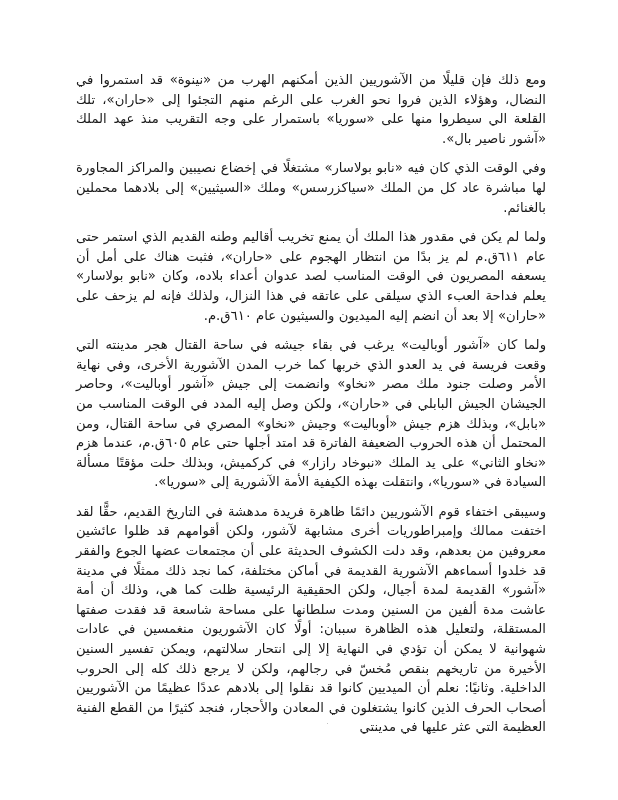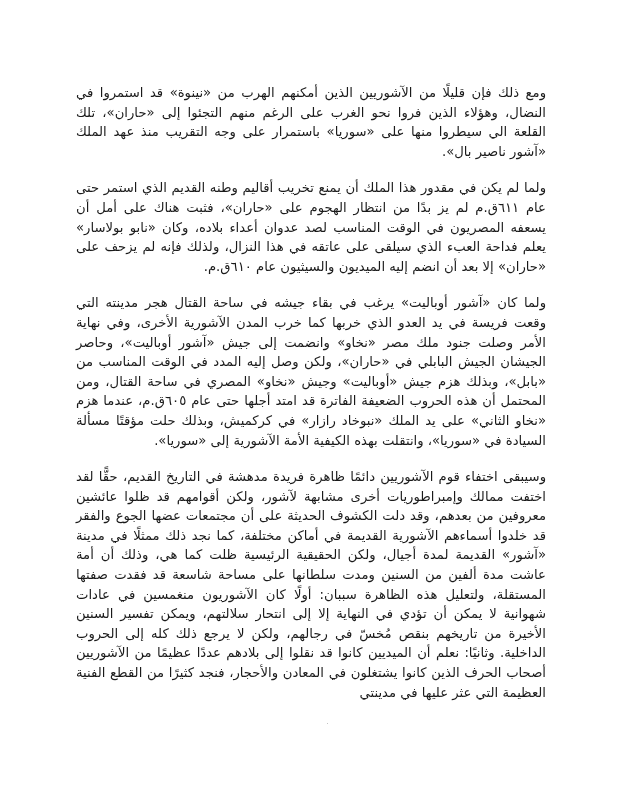--- a/index.html
+++ b/index.html
@@ -9,31 +9,32 @@
       left: 76px; top: 66px;
       width: 470px;
       direction: rtl;
       text-align: justify;
       text-align-last: right;
       font-family: "DejaVu Sans", sans-serif;
       font-size: 13.2px;
       line-height: 19.6px;
       color: #1a1a1a;
     }
-    .para { margin: 17px 0 10px 0; }
+    .para { margin: 4px 0 10px 0; }
     .page-number {
       position: absolute;
       left: 326px; top: 719px;
       font-family: "DejaVu Sans", sans-serif;
       font-size: 6px;
       color: #888888;
     }
   </style>
 </head>
 <body>
 
 <div class="page">
   <p class="para">ومع ذلك فإن قليلًا من الآشوريين الذين أمكنهم الهرب من «نينوة» قد استمروا في النضال، وهؤلاء الذين فروا نحو الغرب على الرغم منهم التجئوا إلى «حاران»، تلك القلعة الي سيطروا منها على «سوريا» باستمرار على وجه التقريب منذ عهد الملك «آشور ناصير بال».</p>
+  <p class="para">وفي الوقت الذي كان فيه «نابو بولاسار» مشتغلًا في إخضاع نصيبين والمراكز المجاورة لها مباشرة عاد كل من الملك «سياكزرسس» وملك «السيثيين» إلى بلادهما محملين بالغنائم.</p>
   <p class="para">ولما لم يكن في مقدور هذا الملك أن يمنع تخريب أقاليم وطنه القديم الذي استمر حتى عام ٦١١ق.م لم يز بدًا من انتظار الهجوم على «حاران»، فثبت هناك على أمل أن يسعفه المصريون في الوقت المناسب لصد عدوان أعداء بلاده، وكان «نابو بولاسار» يعلم فداحة العبء الذي سيلقى على عاتقه في هذا النزال، ولذلك فإنه لم يزحف على «حاران» إلا بعد أن انضم إليه الميديون والسيثيون عام ٦١٠ق.م.</p>
   <p class="para">ولما كان «آشور أوباليت» يرغب في بقاء جيشه في ساحة القتال هجر مدينته التي وقعت فريسة في يد العدو الذي خربها كما خرب المدن الآشورية الأخرى، وفي نهاية الأمر وصلت جنود ملك مصر «نخاو» وانضمت إلى جيش «آشور أوباليت»، وحاصر الجيشان الجيش البابلي في «حاران»، ولكن وصل إليه المدد في الوقت المناسب من «بابل»، وبذلك هزم جيش «أوباليت» وجيش «نخاو» المصري في ساحة القتال، ومن المحتمل أن هذه الحروب الضعيفة الفاترة قد امتد أجلها حتى عام ٦٠٥ق.م، عندما هزم «نخاو الثاني» على يد الملك «نبوخاد رازار» في كركميش، وبذلك حلت مؤقتًا مسألة السيادة في «سوريا»، وانتقلت بهذه الكيفية الأمة الآشورية إلى «سوريا».</p>
   <p class="para">وسيبقى اختفاء قوم الآشوريين دائمًا ظاهرة فريدة مدهشة في التاريخ القديم، حقًّا لقد اختفت ممالك وإمبراطوريات أخرى مشابهة لآشور، ولكن أقوامهم قد ظلوا عائشين معروفين من بعدهم، وقد دلت الكشوف الحديثة على أن مجتمعات عضها الجوع والفقر قد خلدوا أسماءهم الآشورية القديمة في أماكن مختلفة، كما نجد ذلك ممثلًا في مدينة «آشور» القديمة لمدة أجيال، ولكن الحقيقية الرئيسية ظلت كما هي، وذلك أن أمة عاشت مدة ألفين من السنين ومدت سلطانها على مساحة شاسعة قد فقدت صفتها المستقلة، ولتعليل هذه الظاهرة سببان: أولًا كان الآشوريون منغمسين في عادات شهوانية لا يمكن أن تؤدي في النهاية إلا إلى انتحار سلالتهم، ويمكن تفسير السنين الأخيرة من تاريخهم بنقص مُخسّ في رجالهم، ولكن لا يرجع ذلك كله إلى الحروب الداخلية. وثانيًا: نعلم أن الميديين كانوا قد نقلوا إلى بلادهم عددًا عظيمًا من الآشوريين أصحاب الحرف الذين كانوا يشتغلون في المعادن والأحجار، فنجد كثيرًا من القطع الفنية العظيمة التي عثر عليها في مدينتي</p>
 </div>
 <div class="page-number">٠</div>
 
 </body></html>

